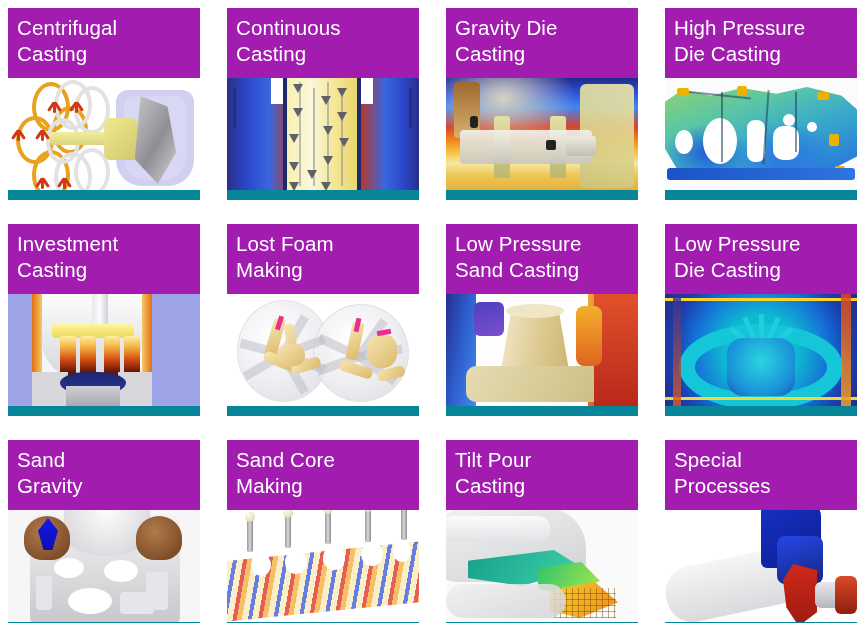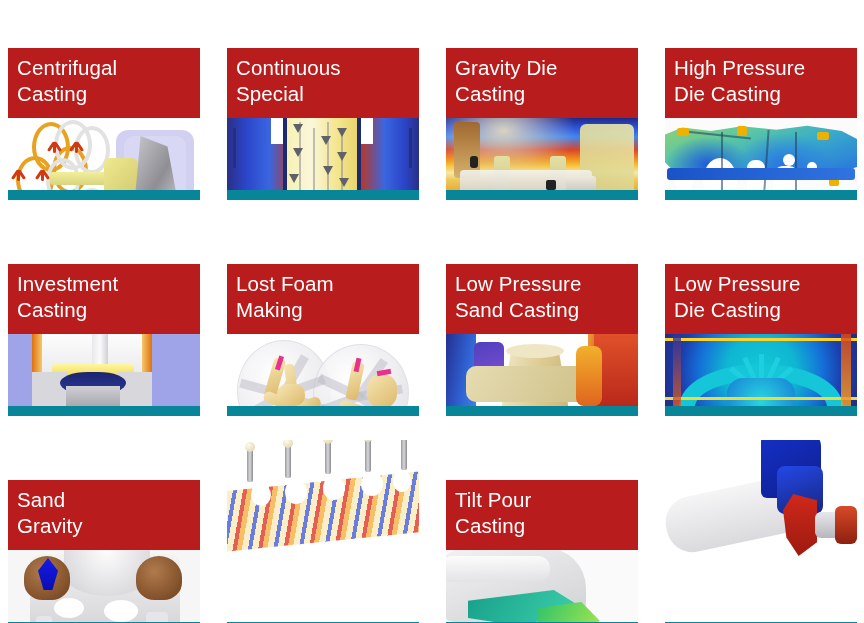--- a/index.html
+++ b/index.html
@@ -25,27 +25,26 @@
   .card {
     width: 192px;
     height: 192px;
     position: relative;
     overflow: hidden;
     background: #ffffff;
     display: flex;
     flex-direction: column;
   }
   .card-header {
-    background: #b91c1c;
+    background: #a21caf;
     color: #ffffff;
     padding: 7px 9px 9px 9px;
     box-sizing: border-box;
     height: 70px;
     flex: 0 0 70px;
-    margin-top: 40px;
   }
   .card-title {
     font-size: 20.5px;
     line-height: 26px;
     font-weight: normal;
     letter-spacing: 0.1px;
     white-space: pre-line;
     margin: 0;
   }
   .card-media {
@@ -324,21 +323,21 @@
             <i style="transform:rotate(35deg)"></i>
           </div>
       </div>
     </div>
     <div class="card-footer"></div>
   </div>
 
   <div class="card">
     <div class="card-header">
       <div class="card-title">Continuous
-Special</div>
+Casting</div>
     </div>
     <div class="card-media">
       <div class="scene">
         <div class="c2-bg"></div>
         <div class="c2-white-l"></div>
         <div class="c2-white-r"></div>
         <div class="c2-col"></div>
         <div class="c2-side" style="left:56px;"></div>
         <div class="c2-side" style="left:130px;"></div>
         <div class="c2-side" style="left:6px; top:10px; height:40px; background:#223083; width:3px;"></div>
@@ -545,20 +544,24 @@
         <div class="c9-hole" style="left:60px;  top:78px; width:44px; height:26px;"></div>
         <div class="c9-slot" style="left:28px;  top:66px; width:16px; height:34px;"></div>
         <div class="c9-slot" style="left:138px; top:62px; width:22px; height:38px;"></div>
         <div class="c9-slot" style="left:112px; top:82px; width:34px; height:22px;"></div>
       </div>
     </div>
     <div class="card-footer"></div>
   </div>
 
   <div class="card">
+    <div class="card-header">
+      <div class="card-title">Sand Core
+Making</div>
+    </div>
     <div class="card-media">
       <div class="scene">
         <div class="c10-bg"></div>
         <div class="c10-core"></div>
         <div class="c10-white" style="left:24px; top:44px; width:20px; height:22px;"></div>
         <div class="c10-white" style="left:58px; top:40px; width:22px; height:24px;"></div>
         <div class="c10-white" style="left:96px; top:36px; width:22px; height:24px;"></div>
         <div class="c10-white" style="left:134px;top:32px; width:22px; height:24px;"></div>
         <div class="c10-white" style="left:166px;top:30px; width:18px; height:22px;"></div>
         <div class="c10-pin" style="left:20px;  top:8px;"></div>
@@ -590,20 +593,24 @@
         <div class="c11-green"></div>
         <div class="c11-yellow"></div>
         <div class="c11-grid"></div>
         <div style="position:absolute;left:0;top:74px;width:120px;height:34px;background:linear-gradient(160deg,#f0f0f2,#d2d2d6);border-radius:18px;opacity:.85;"></div>
       </div>
     </div>
     <div class="card-footer"></div>
   </div>
 
   <div class="card">
+    <div class="card-header">
+      <div class="card-title">Special
+Processes</div>
+    </div>
     <div class="card-media">
       <div class="scene">
         <div class="c12-bg"></div>
         <div class="c12-cyl"></div>
         <div class="c12-blue"></div>
         <div class="c12-blue2"></div>
         <div class="c12-red"></div>
         <div class="c12-nozzle"></div>
         <div class="c12-cap"></div>
       </div>

